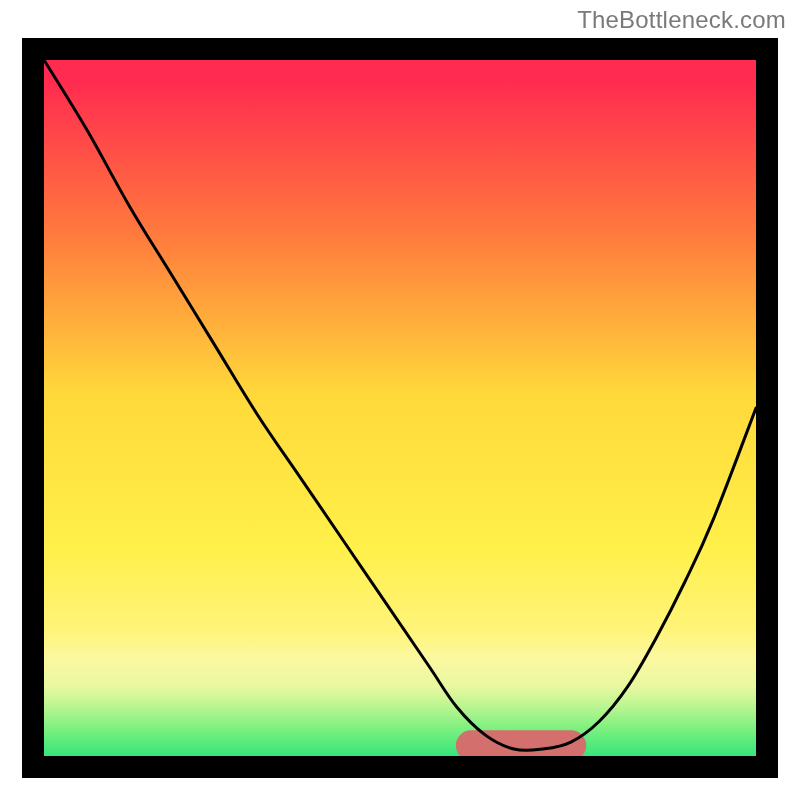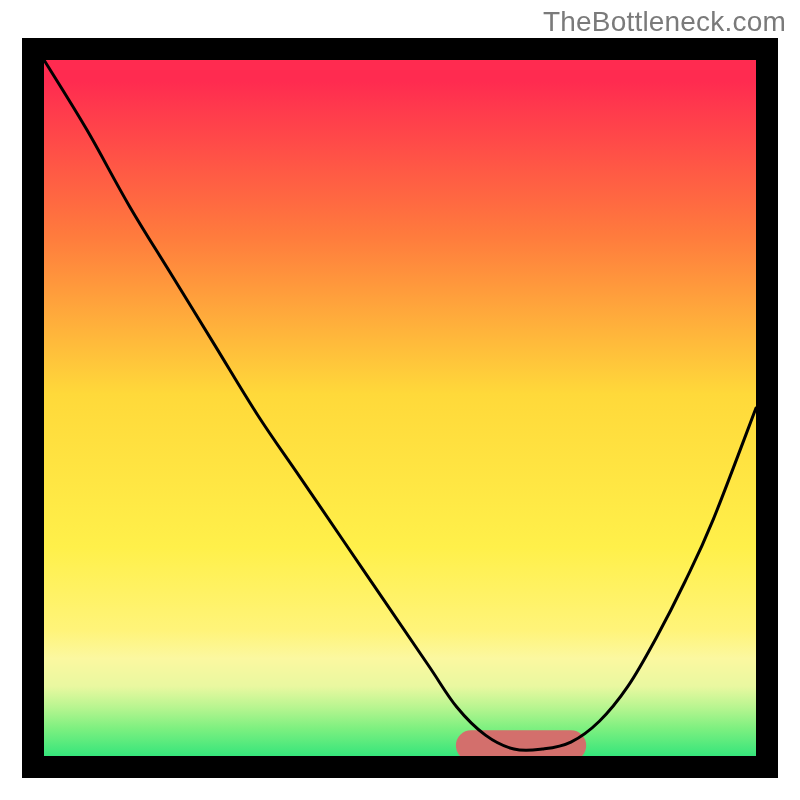--- a/index.html
+++ b/index.html
@@ -13,21 +13,21 @@
   .container {
     position: relative;
     width: 800px;
     height: 800px;
   }
   .watermark {
     position: absolute;
     top: 6px;
     right: 14px;
     font-family: Arial, Helvetica, sans-serif;
-    font-size: 28px;
+    font-size: 24px;
     color: #7a7a7a;
     font-weight: 400;
     letter-spacing: 0.2px;
     z-index: 10;
   }
   .frame {
     position: absolute;
     left: 22px;
     top: 38px;
     width: 756px;

